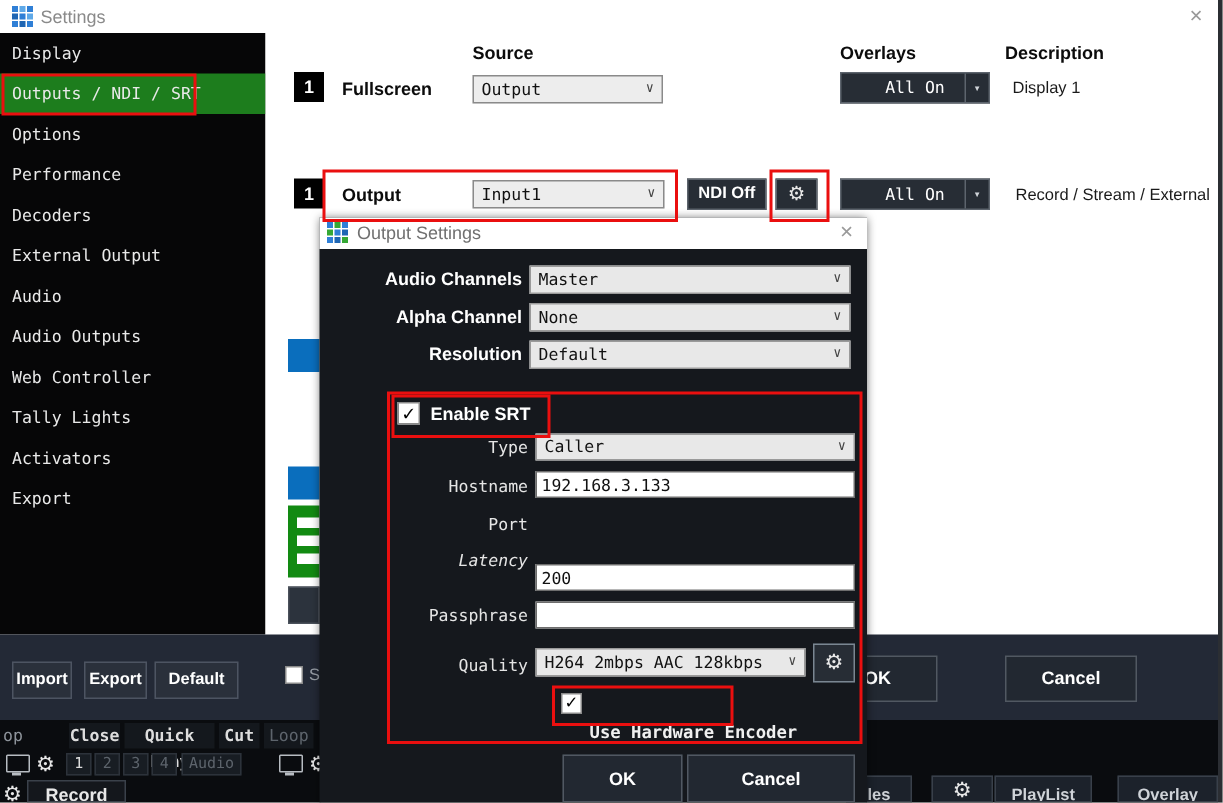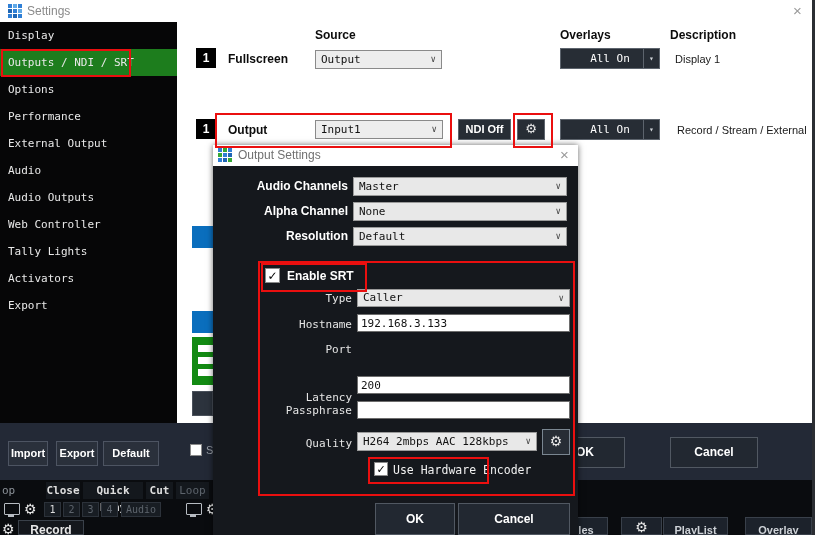--- a/index.html
+++ b/index.html
@@ -91,20 +91,21 @@
     </span>
     <span class="abs win-title">Settings</span>
     <span class="abs close-x" style="left:793px;top:3px;">×</span>
   </div>
 
   <div class="abs sidebar">
     <div class="sidebar-item mono">Display</div>
     <div class="sidebar-item mono selected">Outputs / NDI / SRT</div>
     <div class="sidebar-item mono">Options</div>
     <div class="sidebar-item mono">Performance</div>
+    <div class="sidebar-item mono">Decoders</div>
     <div class="sidebar-item mono">External Output</div>
     <div class="sidebar-item mono">Audio</div>
     <div class="sidebar-item mono">Audio Outputs</div>
     <div class="sidebar-item mono">Web Controller</div>
     <div class="sidebar-item mono">Tally Lights</div>
     <div class="sidebar-item mono">Activators</div>
     <div class="sidebar-item mono">Export</div>
   </div>
   <div class="abs vline" style="left:177px;top:22px;width:2px;height:455px;"></div>
 
@@ -200,37 +201,37 @@
     <div class="abs dlg-sel" style="left:144px;top:144px;width:213px;height:18px;line-height:16px;">
       <span>Caller</span>
       <span class="chev" style="line-height:16px;">∨</span>
     </div>
 
     <div class="abs dlg-mlabel" style="left:40px;top:173px;width:99px;">Hostname</div>
     <input class="dlg-input" type="text" style="left: 144px; top: 169px; width: 213px; height: 18px;" value="192.168.3.133">
 
     <div class="abs dlg-mlabel" style="left:60px;top:198px;width:79px;">Port</div>
 
-    <div class="abs dlg-mlabel" style="left:40px;top:246px;width:99px;">Latency</div>
+    <div class="abs dlg-mlabel" style="left:40px;top:222px;width:99px;font-style:italic;">Latency</div>
     <input class="dlg-input" type="text" style="left: 144px; top: 231px; width: 213px; height: 18px;" value="200">
 
     <div class="abs dlg-mlabel" style="left:30px;top:259px;width:109px;">Passphrase</div>
     <input class="dlg-input" type="text" style="left: 144px; top: 256px; width: 213px; height: 18px;" value="">
 
     <div class="abs dlg-mlabel" style="left:60px;top:292px;width:79px;">Quality</div>
     <div class="abs dlg-sel" style="left:144px;top:287px;width:180px;height:19px;">
       <span>H264 2mbps AAC 128kbps</span>
       <span class="chev">∨</span>
     </div>
     <div class="abs btn-dark" style="left:329px;top:284px;width:28px;height:26px;line-height:24px;border-color:#7a8691;">
       <span class="gear-glyph">⚙</span>
     </div>
 
     <span class="abs checkbox bold" style="left:161px;top:317px;width:14px;height:14px;font-size:11px;line-height:13px;">✓</span>
-    <span class="abs dlg-mlabel" style="left:180px;top:318px;text-align:right;font-size:11.5px;color:#f0f0f0;">Use Hardware Encoder</span>
+    <span class="abs dlg-mlabel" style="left:180px;top:336px;text-align:right;font-size:11.5px;color:#f0f0f0;font-weight:bold;">Use Hardware Encoder</span>
 
     <div class="abs btn-big" style="left:162px;top:358px;width:80px;height:32px;line-height:30px;">OK</div>
     <div class="abs btn-big" style="left:245px;top:358px;width:112px;height:32px;line-height:30px;">Cancel</div>
   </div>
 
   <div class="abs strip"></div>
   <span class="abs mono" style="left:2px;top:484px;color:#8d939a;font-size:11px;">op</span>
   <div class="tb-cell bold" style="left:46px;top:482px;width:34px;height:17px;">Close</div>
   <div class="tb-cell bold" style="left:83px;top:482px;width:60px;height:17px;">Quick Play</div>
   <div class="tb-cell bold" style="left:146px;top:482px;width:27px;height:17px;">Cut</div>

